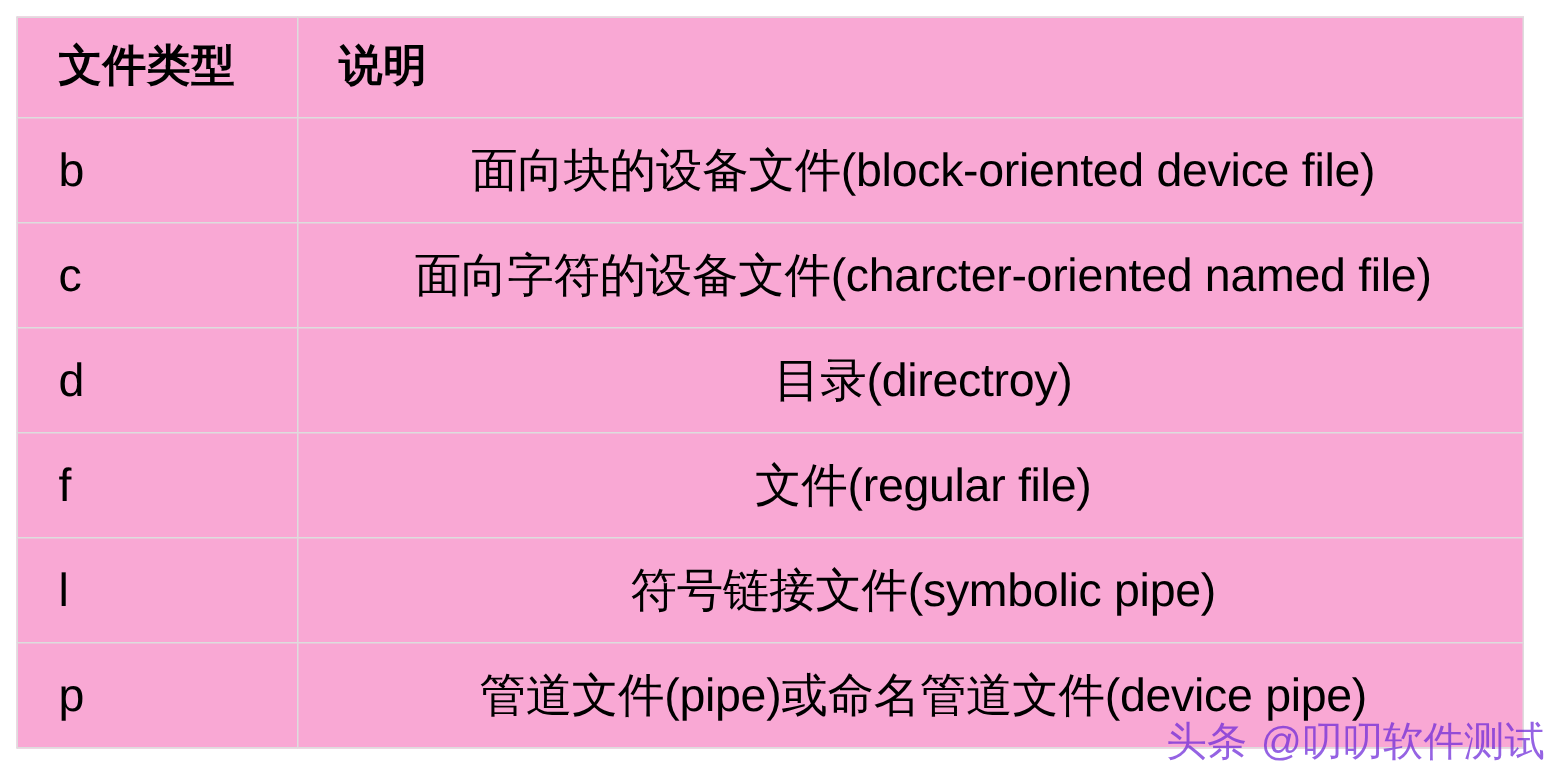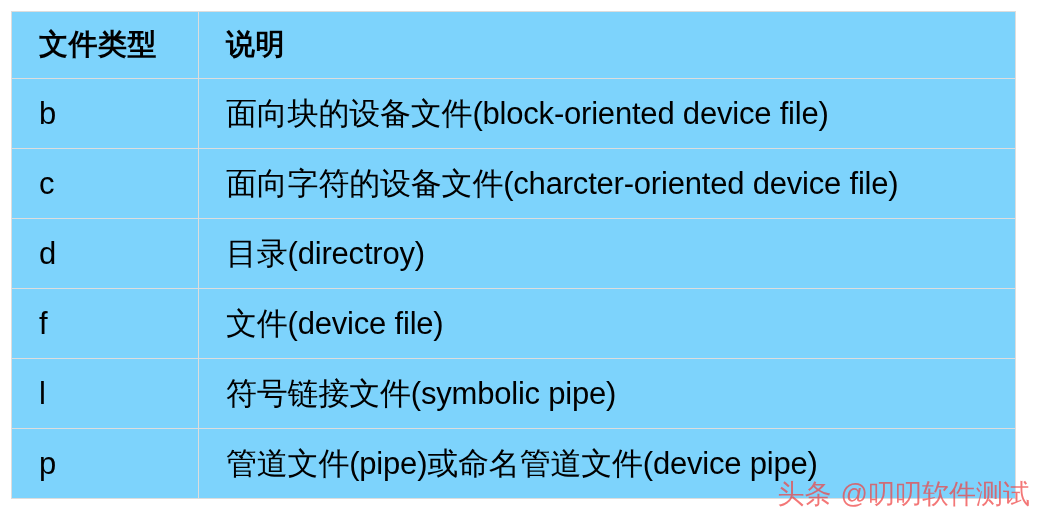--- a/index.html
+++ b/index.html
@@ -23,21 +23,21 @@
     height: 514px;
   }
 
   .file-type-table {
     position: absolute;
     left: 11px;
     top: 11px;
     width: 1004px;
     border-collapse: collapse;
     table-layout: fixed;
-    background: #7dd3fc;
+    background: #f9a8d4;
   }
 
   .file-type-table col.col-type { width: 187px; }
   .file-type-table col.col-desc { width: 817px; }
 
   .file-type-table th,
   .file-type-table td {
     border: 1px solid #dddddd;
     text-align: left;
     vertical-align: middle;
@@ -61,29 +61,30 @@
     line-height: 1.15;
     white-space: nowrap;
   }
 
   .file-type-table tbody td.cell-type {
     font-size: 31px;
   }
 
   .file-type-table tbody td.cell-desc {
     letter-spacing: -0.2px;
+    text-align: center;
   }
 
   .watermark {
     position: absolute;
     right: 8px;
     bottom: 6px;
     font-size: 27px;
     line-height: 1;
-    color: #ef4444;
+    color: #6d28d9;
     opacity: 0.72;
     white-space: nowrap;
     font-family: "Liberation Sans", "DejaVu Sans", sans-serif;
     pointer-events: none;
   }
   .watermark .wm-sep { display: inline-block; width: 9px; }
 </style>
 </head>
 <body>
 
@@ -100,29 +101,29 @@
         <th class="cell-head-desc">说明</th>
       </tr>
     </thead>
     <tbody>
       <tr>
         <td class="cell-type">b</td>
         <td class="cell-desc">面向块的设备文件(block-oriented device file)</td>
       </tr>
       <tr>
         <td class="cell-type">c</td>
-        <td class="cell-desc">面向字符的设备文件(charcter-oriented device file)</td>
+        <td class="cell-desc">面向字符的设备文件(charcter-oriented named file)</td>
       </tr>
       <tr>
         <td class="cell-type">d</td>
         <td class="cell-desc">目录(directroy)</td>
       </tr>
       <tr>
         <td class="cell-type">f</td>
-        <td class="cell-desc">文件(device file)</td>
+        <td class="cell-desc">文件(regular file)</td>
       </tr>
       <tr>
         <td class="cell-type">l</td>
         <td class="cell-desc">符号链接文件(symbolic pipe)</td>
       </tr>
       <tr>
         <td class="cell-type">p</td>
         <td class="cell-desc">管道文件(pipe)或命名管道文件(device pipe)</td>
       </tr>
     </tbody>

